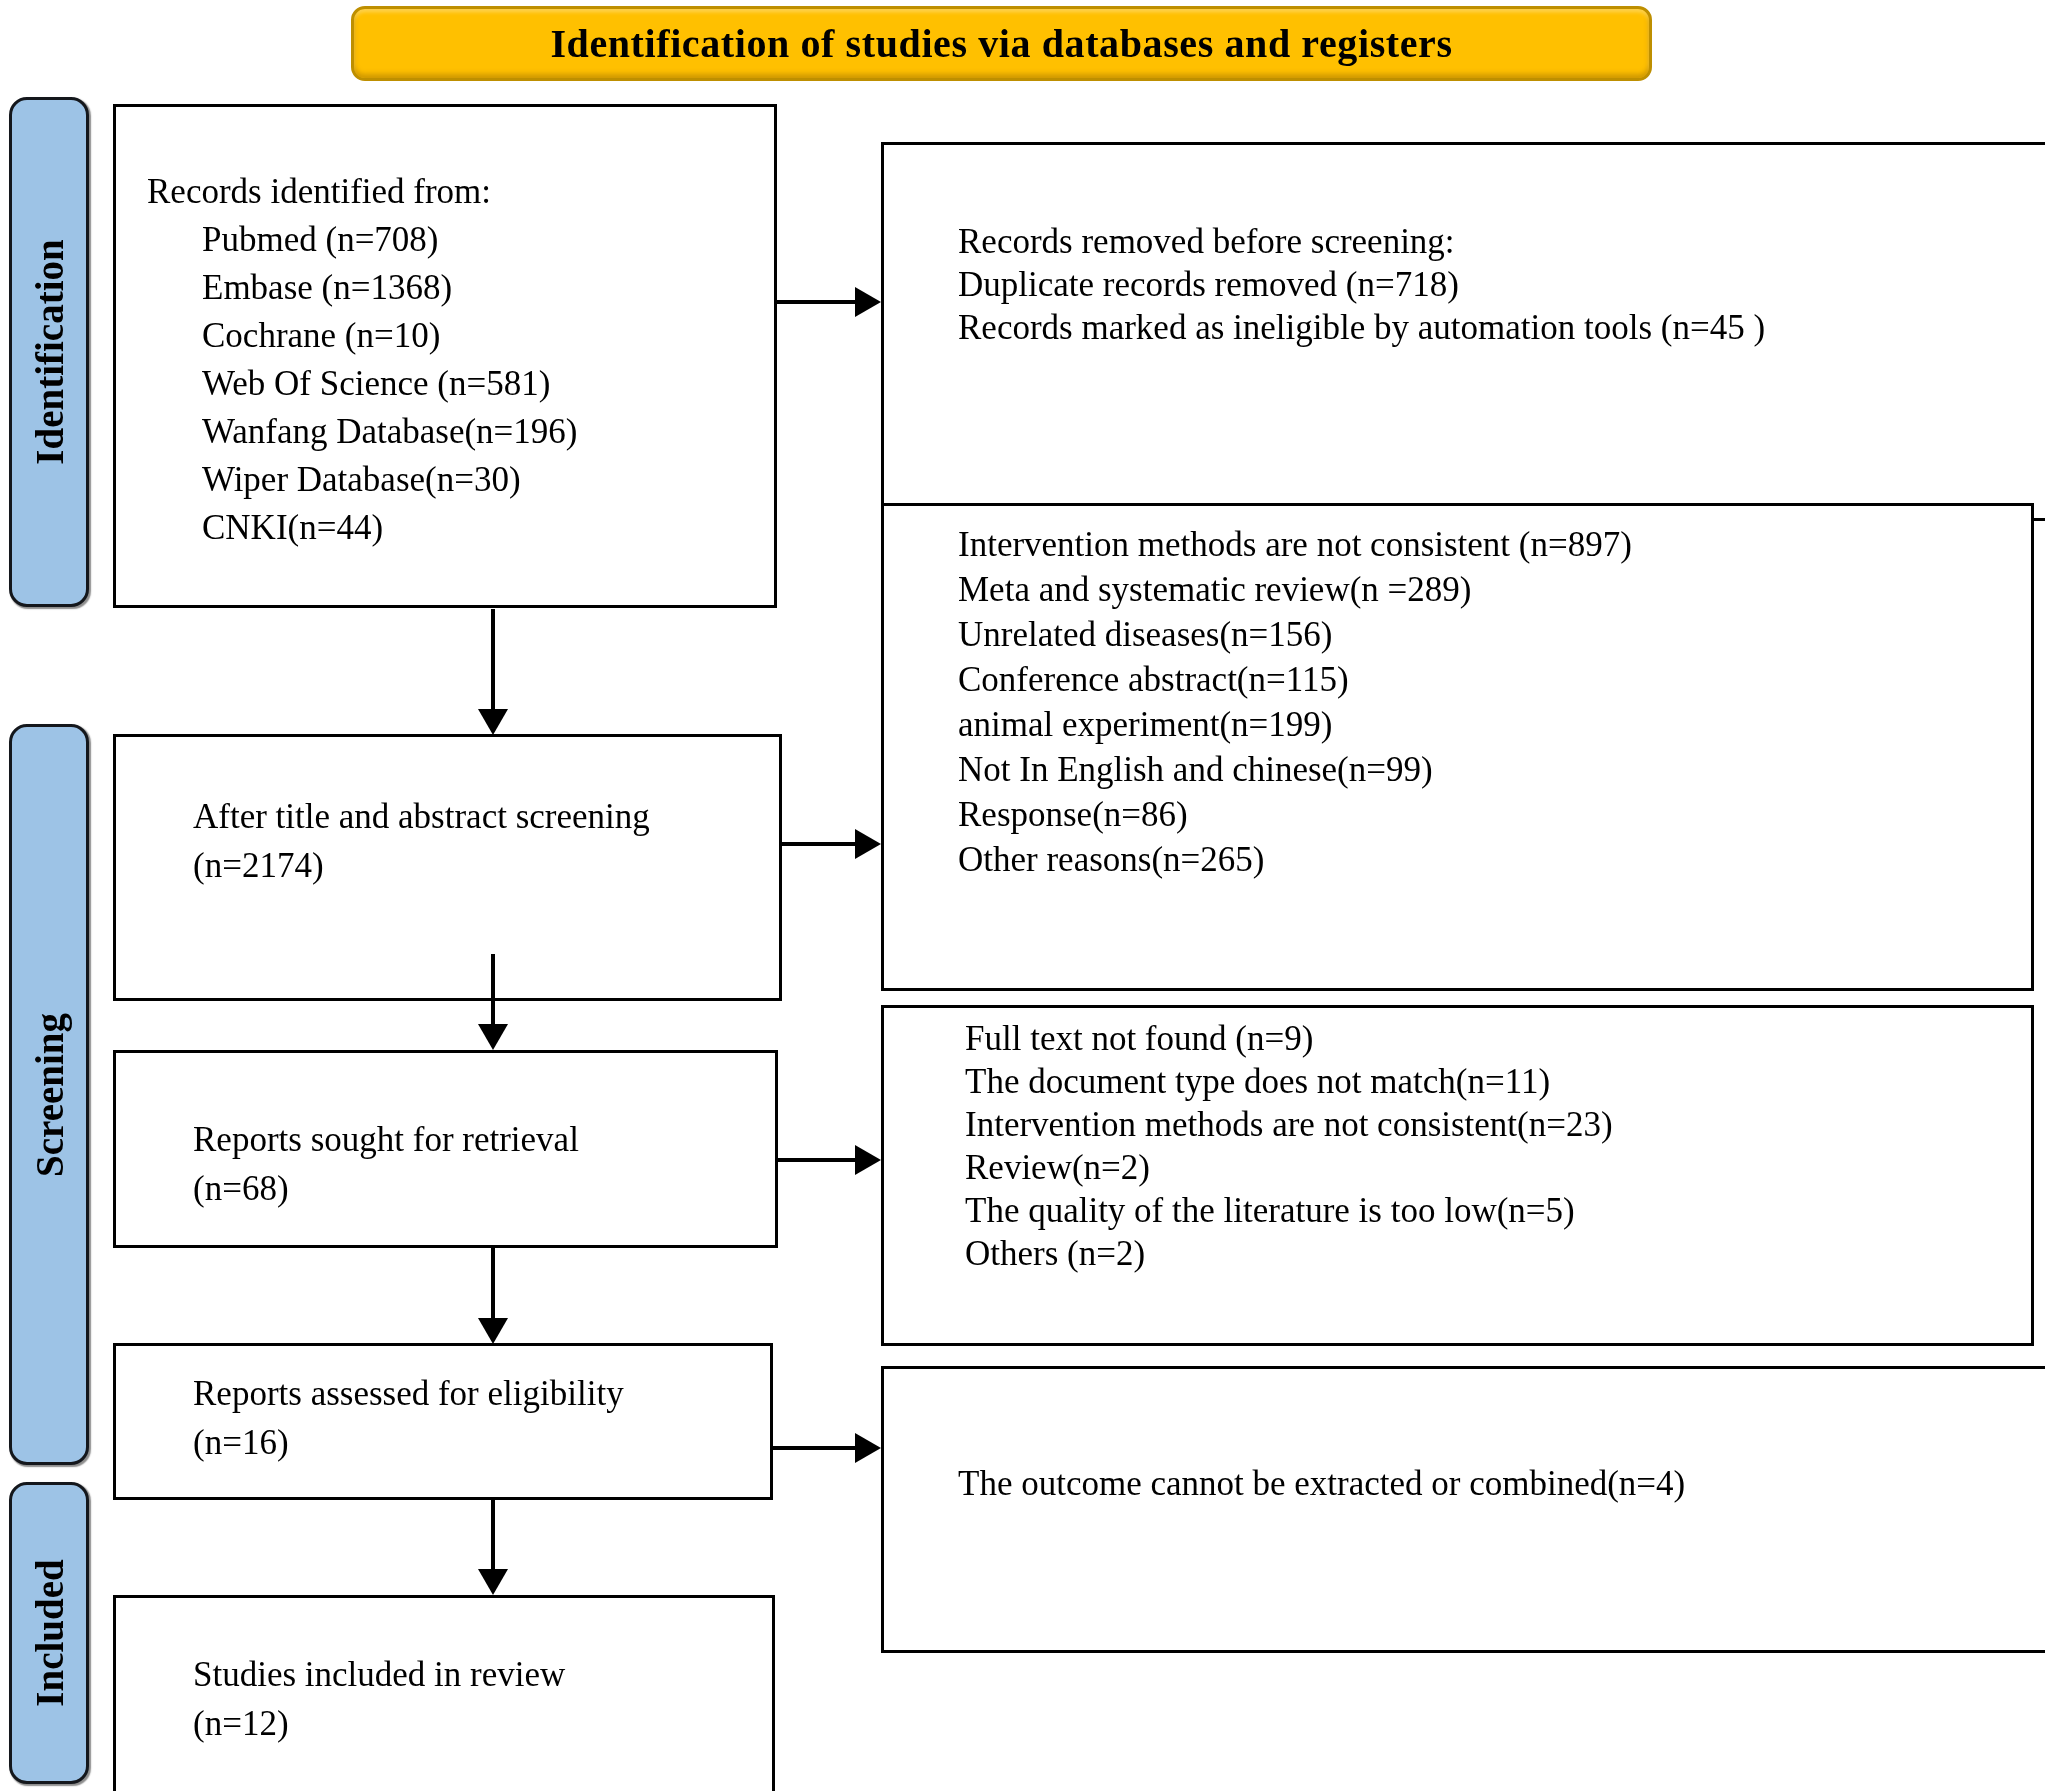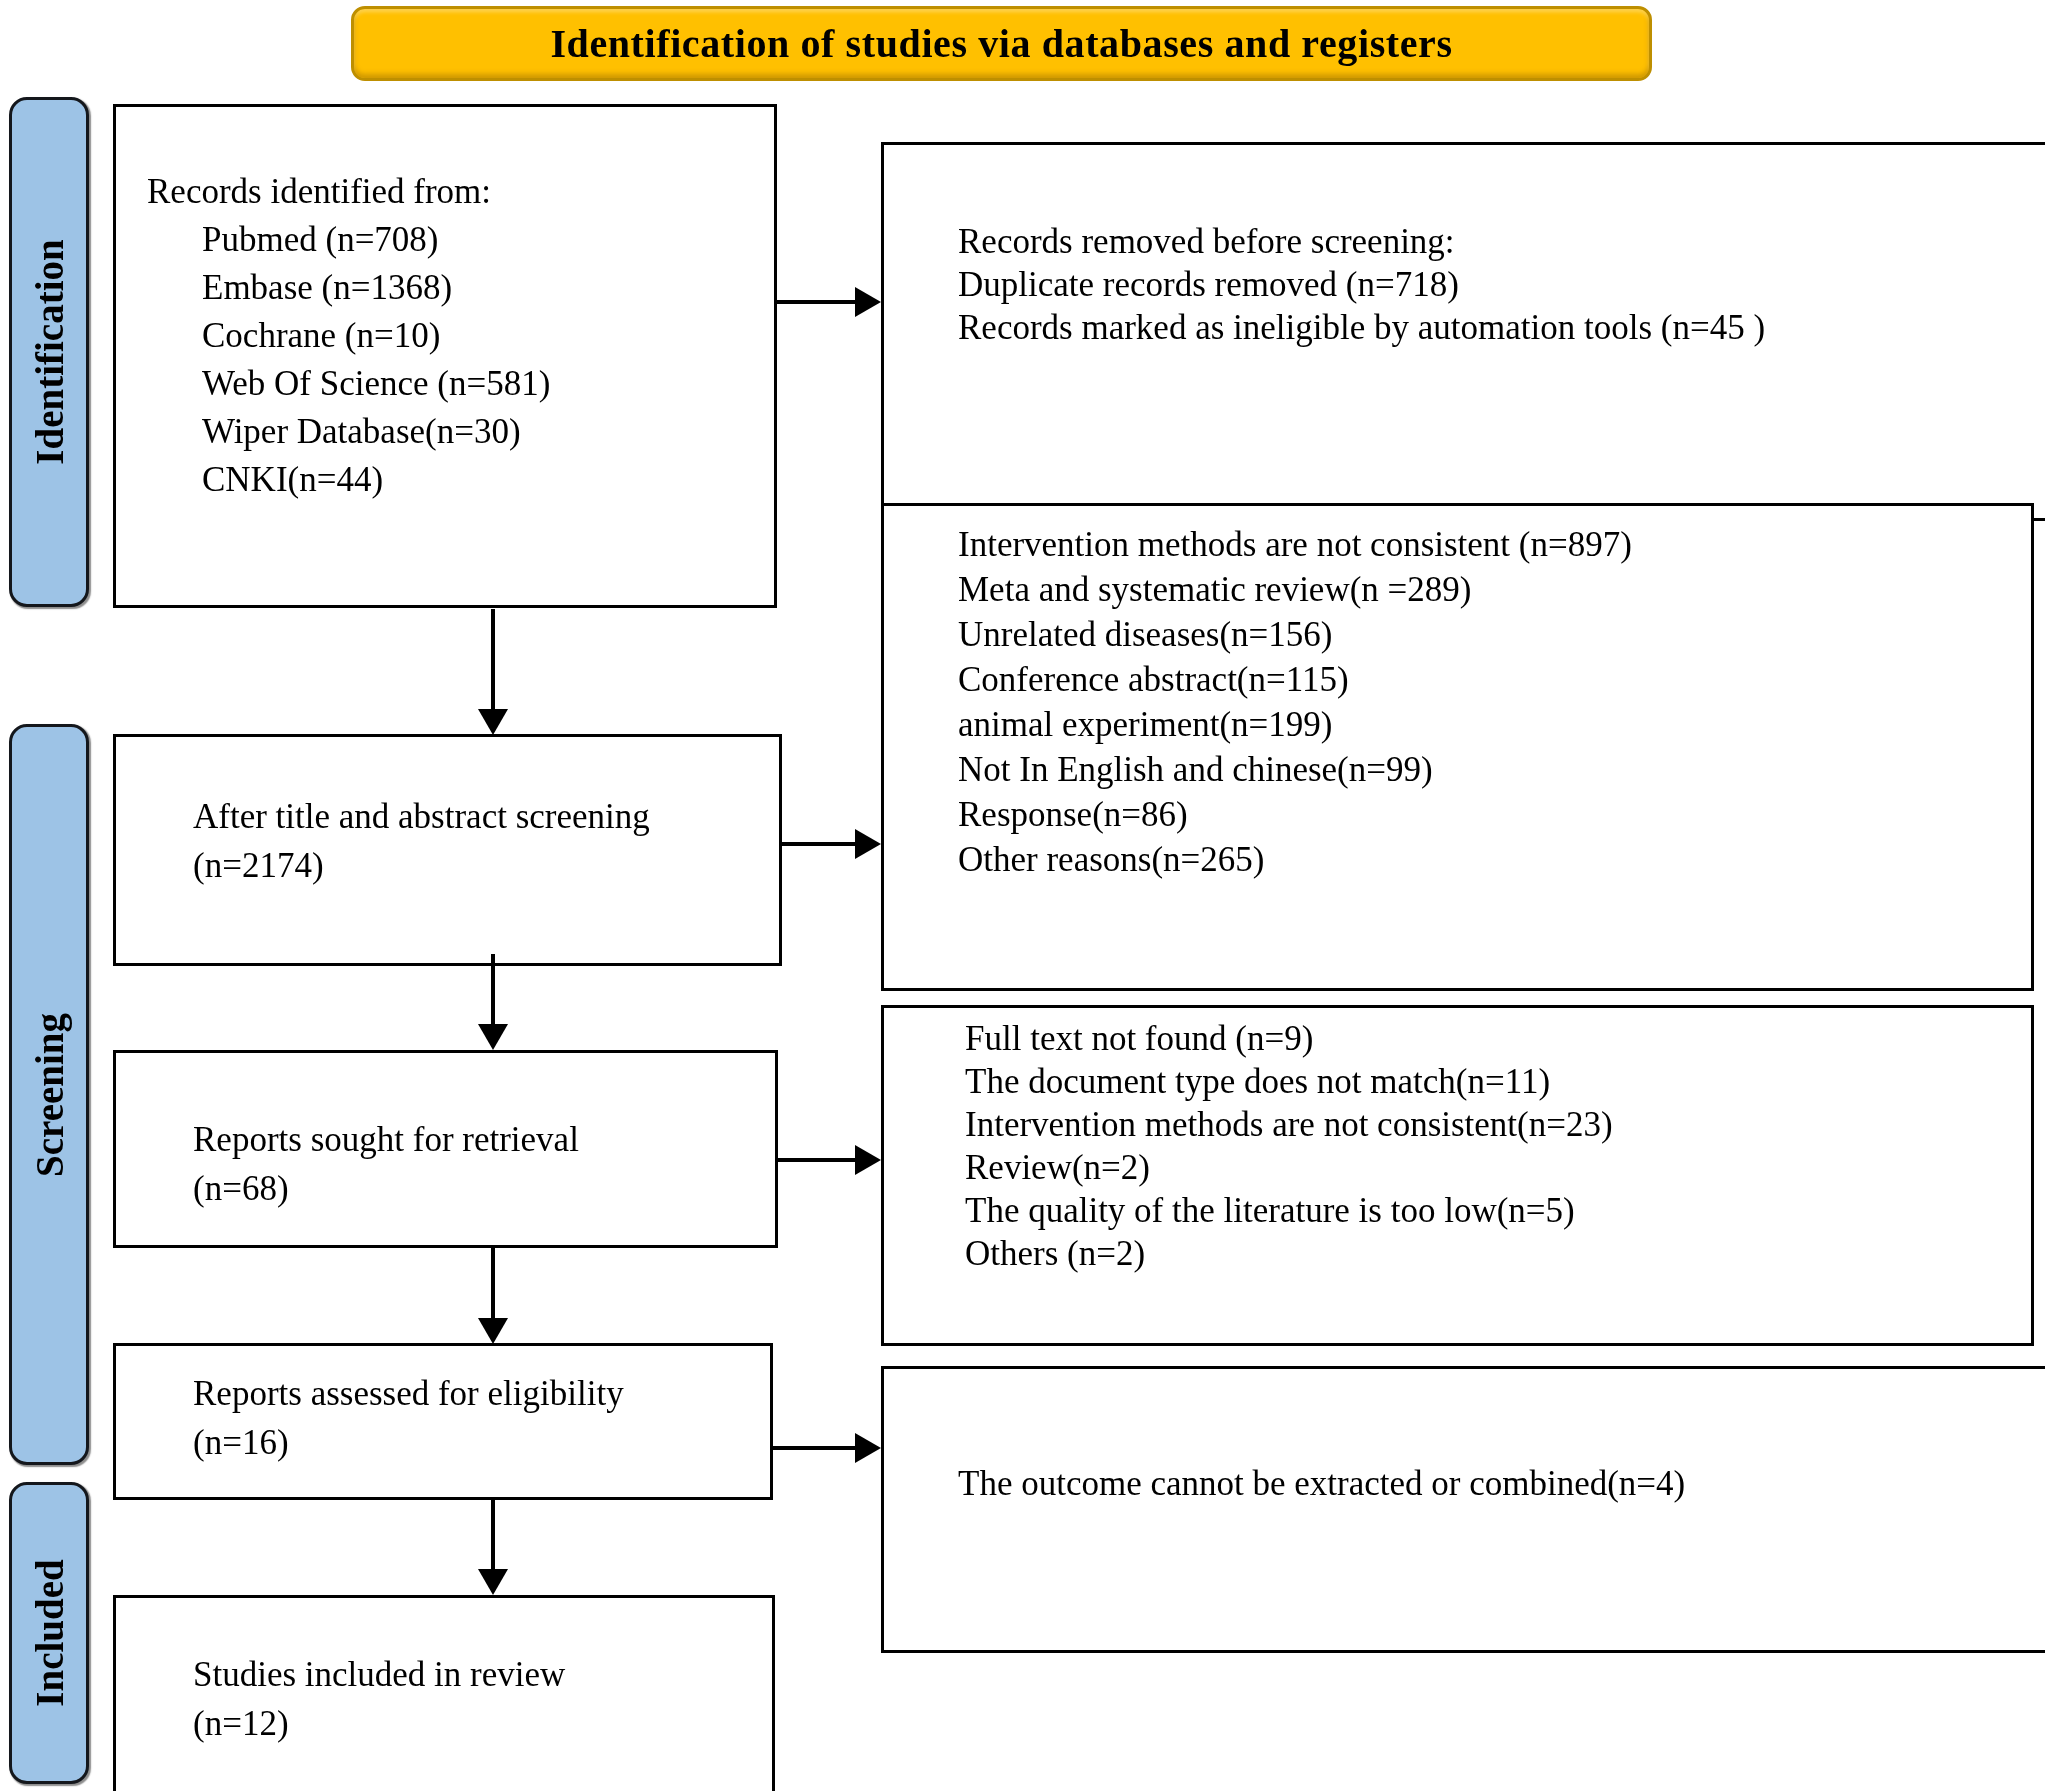--- a/index.html
+++ b/index.html
@@ -36,21 +36,21 @@
   .box {
     position:absolute; background:#fff; border:3.9px solid #000;
     box-sizing:border-box; font-size:35px;
   }
   .line { white-space:nowrap; }
 
   #box1 { left:113px; top:104px;  width:664px; height:504px; padding:61px 6.4px 0 31px; }
   #box1 .line { line-height:48px; }
   #box1 .line:not(:first-child) { padding-left:55px; }
 
-  #box2 { left:113px; top:734px; width:669px; height:232px; padding:55px 6.4px 0 77px; }
+  #box2 { left:113px; top:734px; width:669px; height:267px; padding:55px 6.4px 0 77px; }
   #box2 .line { line-height:49px; }
   #box3 { left:113px; top:1050px; width:665px; height:198px; padding:62px 6.4px 0 77px; }
   #box3 .line { line-height:49px; }
   #box4 { left:113px; top:1343px; width:660px; height:157px; padding:23px 6.4px 0 77px; }
   #box4 .line { line-height:49px; }
   #box5 { left:113px; top:1595px; width:662px; height:218px; padding:52px 6.4px 0 77px; }
   #box5 .line { line-height:49px; }
 
   #rbox1 { left:881px; top:102px;  width:1287px; height:379px; padding:75px 13px 0 74px;margin-top:40px; }
   #rbox1 .line { line-height:43px; }
@@ -104,20 +104,21 @@
     <span class="vlabel">Included</span>
   </div>
 
   <div class="box" id="box1">
     <div>
         <div class="line">Records identified from:</div>
         <div class="line">Pubmed (n=708)</div>
         <div class="line">Embase (n=1368)</div>
         <div class="line">Cochrane (n=10)</div>
         <div class="line">Web Of Science (n=581)</div>
+        <div class="line">Wanfang Database(n=196)</div>
         <div class="line">Wiper Database(n=30)</div>
         <div class="line">CNKI(n=44)</div>
       </div>
   </div>
   <div class="box" id="box2">
     <div>
         <div class="line">After title and abstract screening</div>
         <div class="line">(n=2174)</div>
       </div>
   </div>

